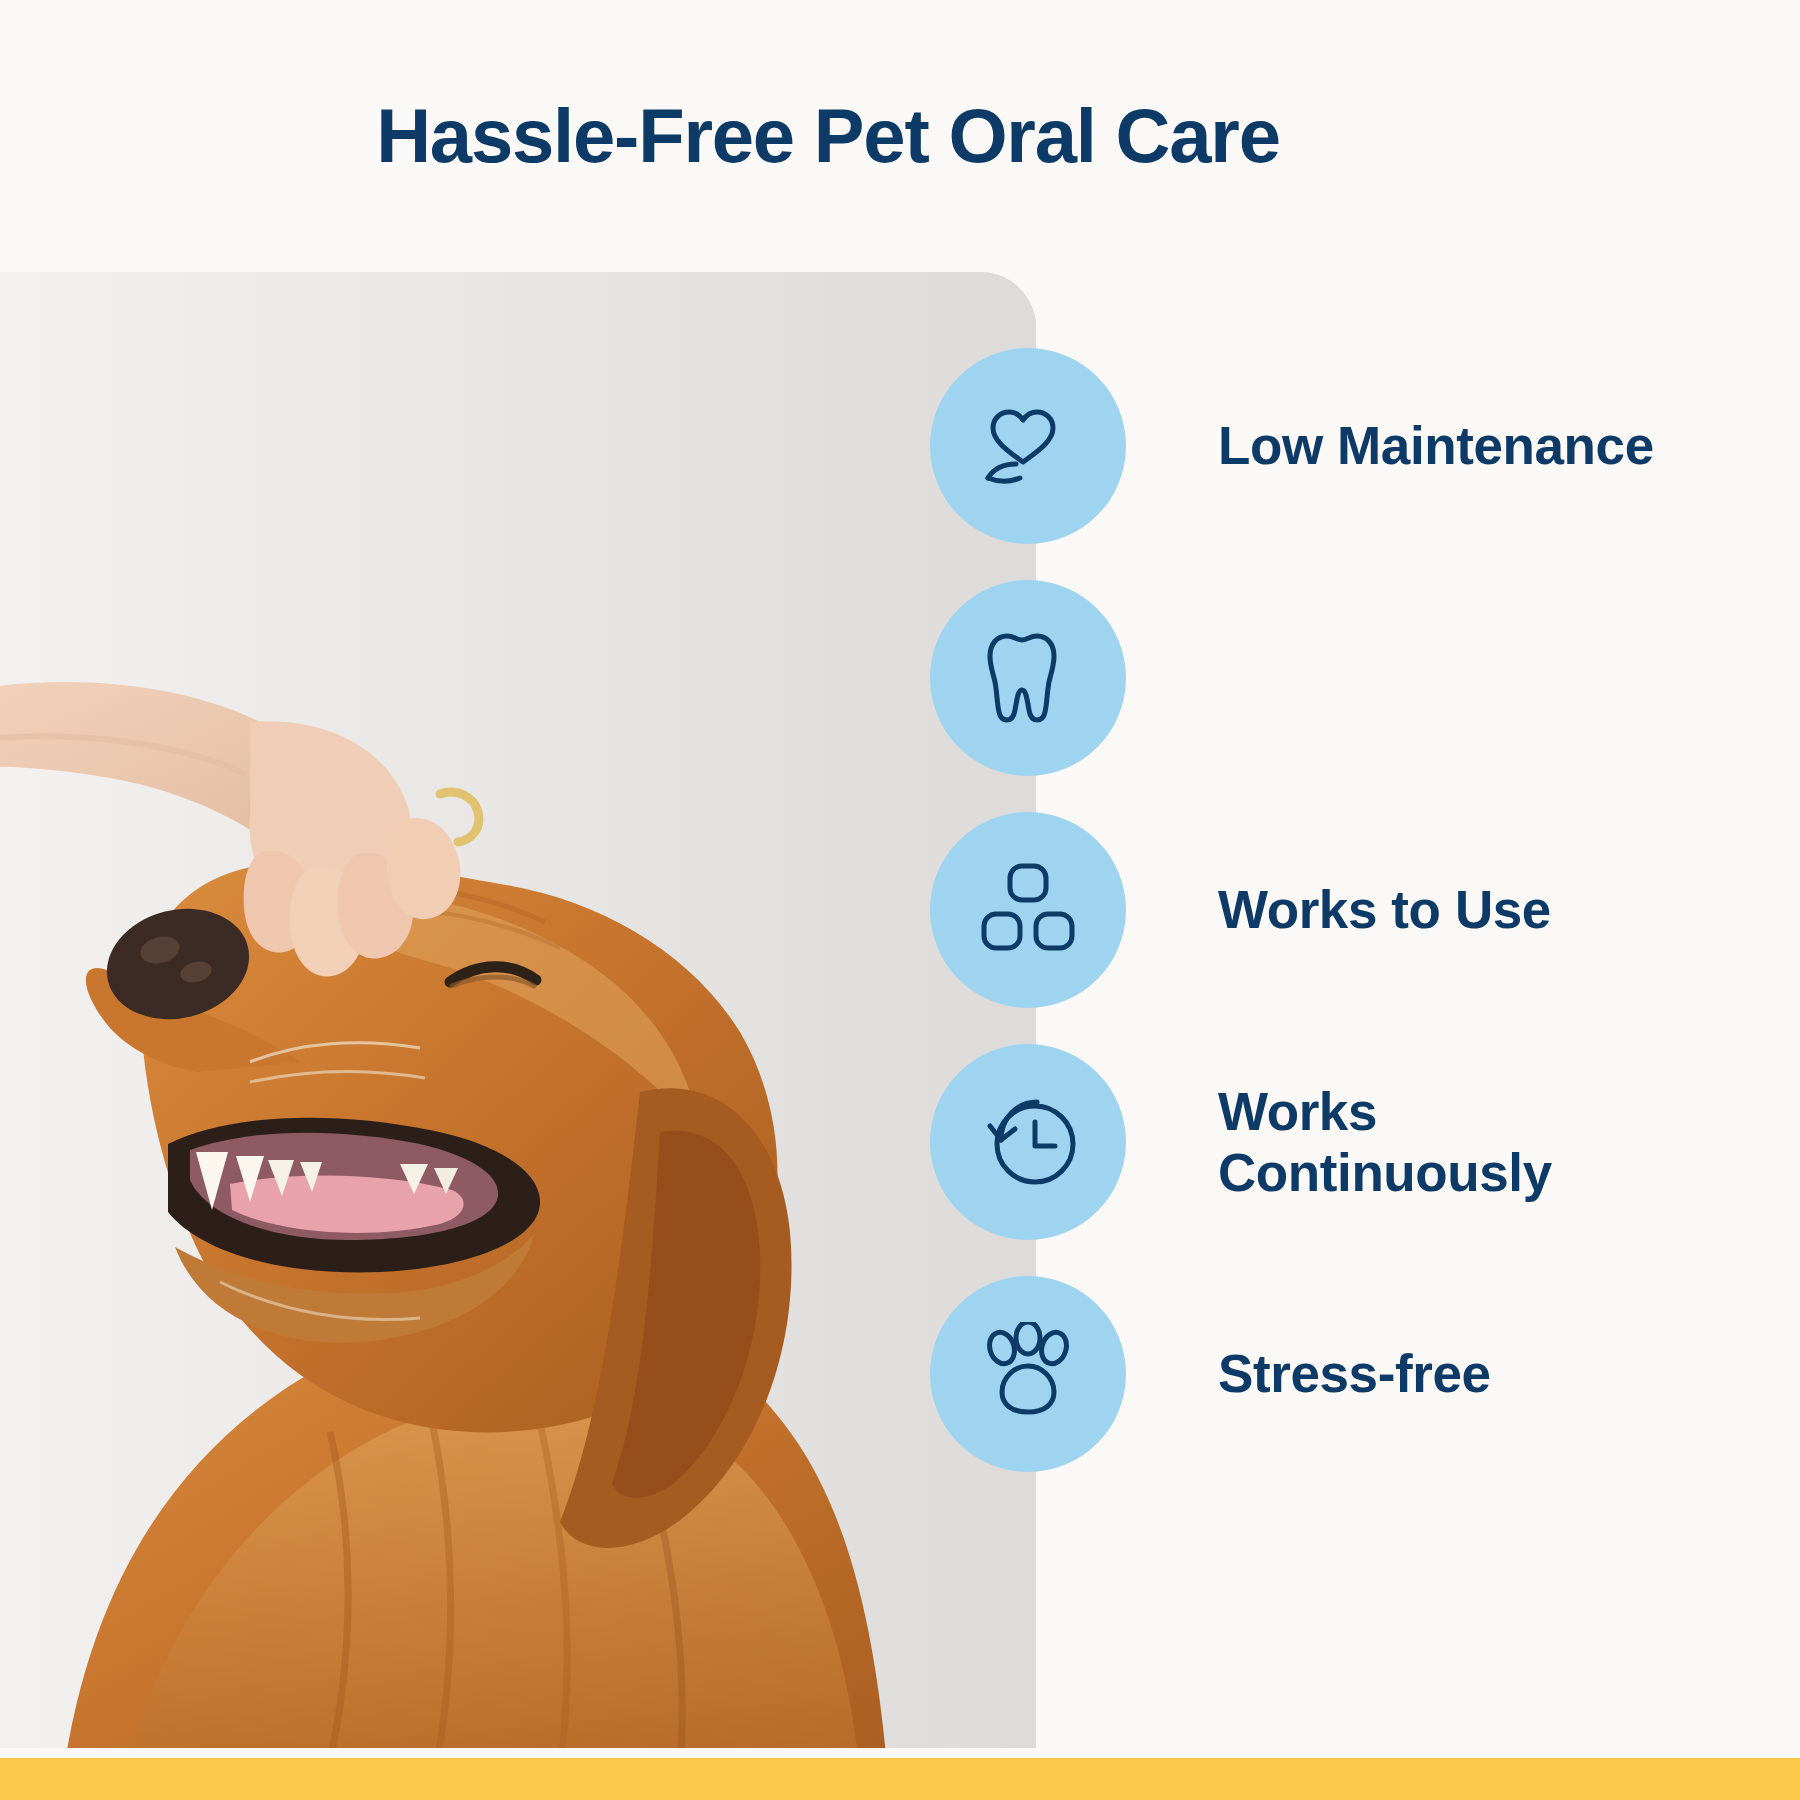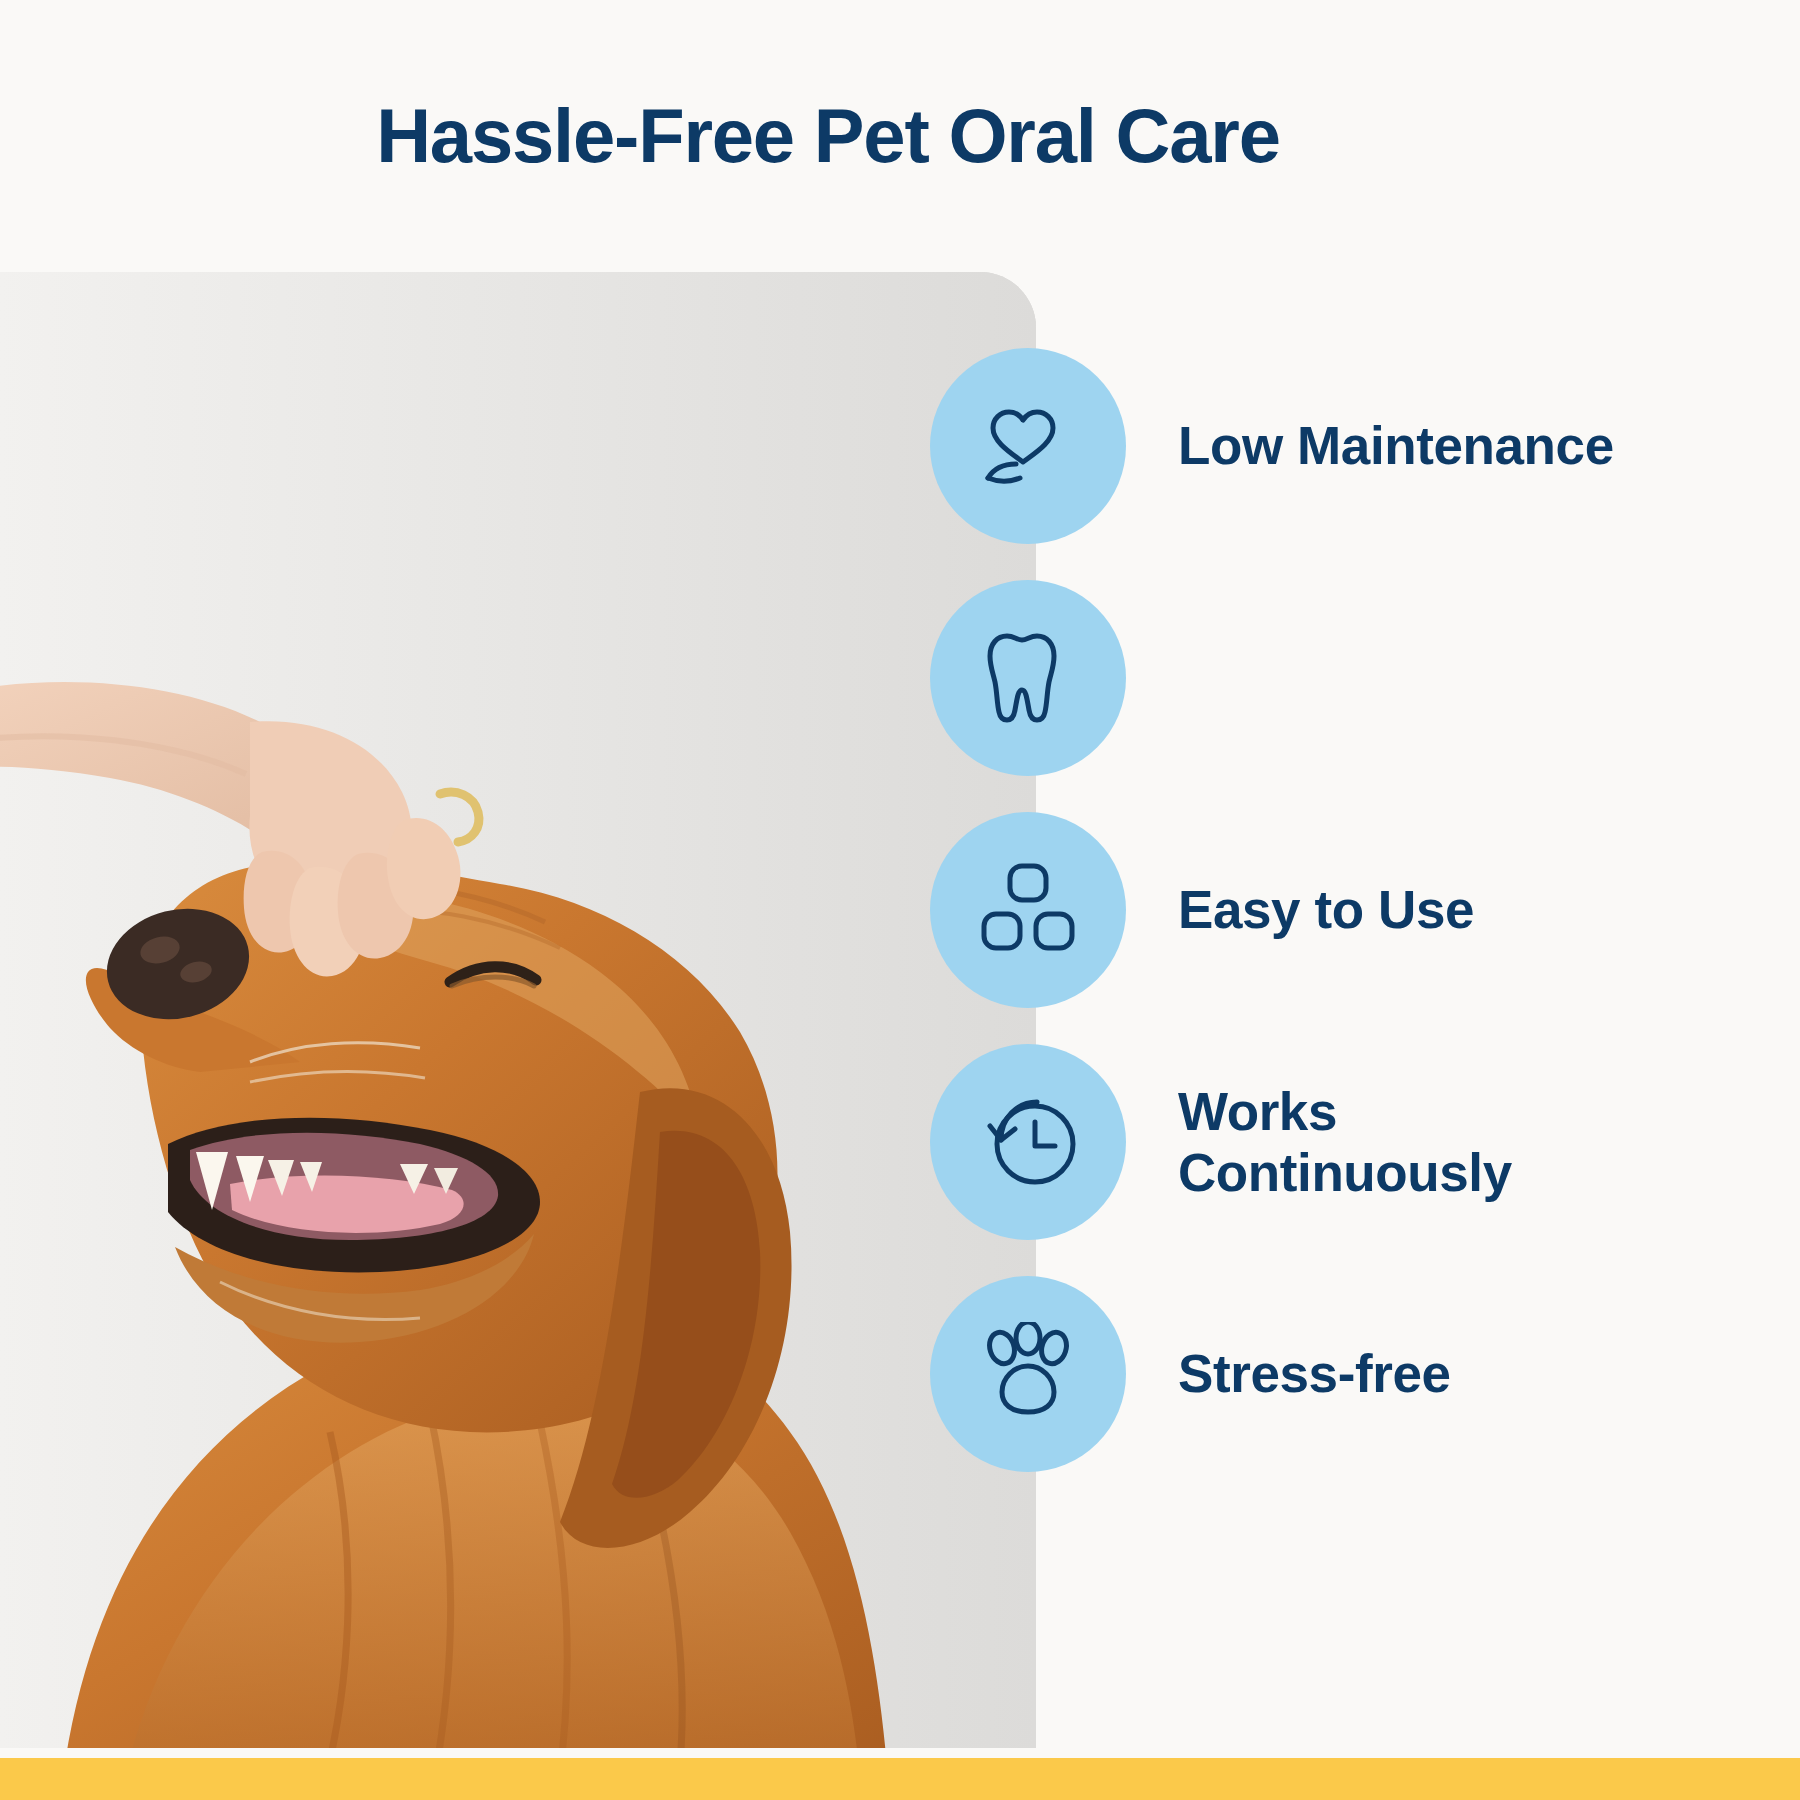--- a/index.html
+++ b/index.html
@@ -79,20 +79,21 @@
     left: 930px;
     top: 330px;
     width: 860px;
     display: flex;
     flex-direction: column;
   }
   .feature {
     display: flex;
     align-items: center;
     height: 232px;
+    gap: 40px;
   }
   .icon-circle {
     flex: 0 0 auto;
     width: 196px;
     height: 196px;
     border-radius: 50%;
     background: #9ed4f0;
     display: flex;
     align-items: center;
     justify-content: center;
@@ -245,21 +246,21 @@
     </div>
 
     <div class="feature">
       <div class="icon-circle">
         <svg width="108" height="100" viewBox="0 0 108 100" fill="none" xmlns="http://www.w3.org/2000/svg">
           <rect x="36" y="6" width="36" height="34" rx="12" stroke="#0d3a66" stroke-width="5" fill="none"></rect>
           <rect x="10" y="54" width="36" height="34" rx="12" stroke="#0d3a66" stroke-width="5" fill="none"></rect>
           <rect x="62" y="54" width="36" height="34" rx="12" stroke="#0d3a66" stroke-width="5" fill="none"></rect>
         </svg>
       </div>
-      <div class="feature-label">Easy to Use</div>
+      <div class="feature-label">Works to Use</div>
     </div>
 
     <div class="feature">
       <div class="icon-circle">
         <svg width="110" height="108" viewBox="0 0 110 108" fill="none" xmlns="http://www.w3.org/2000/svg">
           <circle cx="62" cy="56" r="38" stroke="#0d3a66" stroke-width="5" fill="none"></circle>
           <path d="M62 34v24h20" stroke="#0d3a66" stroke-width="5" stroke-linecap="round" stroke-linejoin="round" fill="none"></path>
           <path d="M28 52C28 30 44 14 64 14" stroke="#0d3a66" stroke-width="5" stroke-linecap="round" fill="none"></path>
           <path d="M17 38l11 14 14-11" stroke="#0d3a66" stroke-width="5" stroke-linecap="round" stroke-linejoin="round" fill="none"></path>
         </svg>

